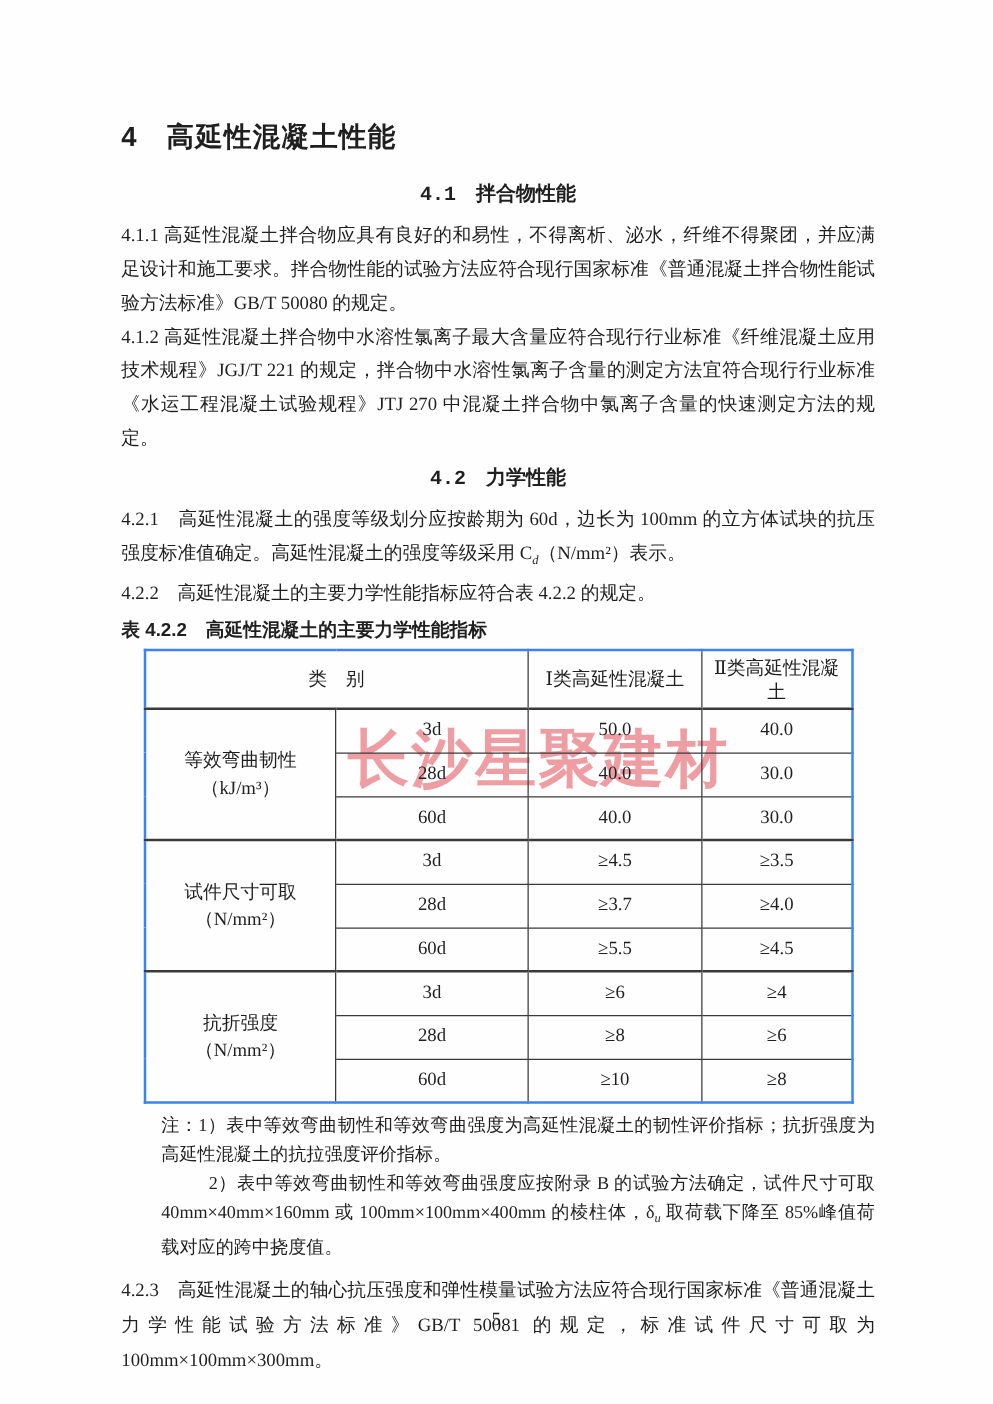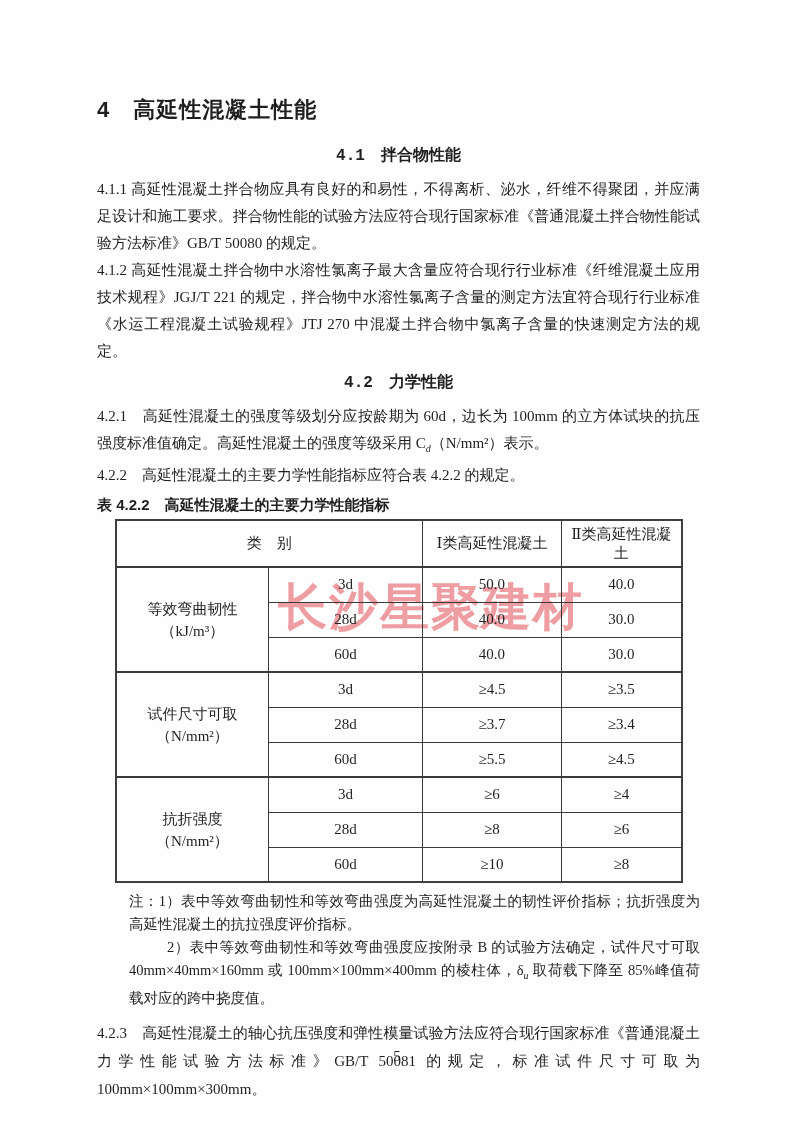--- a/index.html
+++ b/index.html
@@ -52,21 +52,21 @@
     color: rgba(232, 120, 128, 0.72);
     transform: scaleX(0.98);
     transform-origin: left center;
   }
   table.props {
     position: relative; z-index: 1;
     width: 568px; margin: 0 auto;
     border-collapse: collapse;
     table-layout: fixed;
     font-size: 15px;
-    border: 2px solid #404040;
+    border: 2px solid #3b82f6;
     background: transparent;
   }
   table.props td {
     border: 1px solid #3a3a3a;
     text-align: center; vertical-align: middle;
     height: 35px; padding: 0 2px;
   }
   table.props tr.hdr td { height: 47px; }
   table.props tr.group-start td { border-top-width: 2px; }
   .glabel .gname, .glabel .gunit { display: block; line-height: 22px; }
@@ -141,21 +141,21 @@
             <span class="gname">试件尺寸可取</span>
             <span class="gunit">（N/mm²）</span>
           </td>
           <td>3d</td>
           <td>≥4.5</td>
           <td>≥3.5</td>
         </tr>
         <tr>
           <td>28d</td>
           <td>≥3.7</td>
-          <td>≥3.4</td>
+          <td>≥4.0</td>
         </tr>
         <tr>
           <td>60d</td>
           <td>≥5.5</td>
           <td>≥4.5</td>
         </tr>
 
         <tr class="group-start">
           <td rowspan="3" class="glabel">
             <span class="gname">抗折强度</span>

